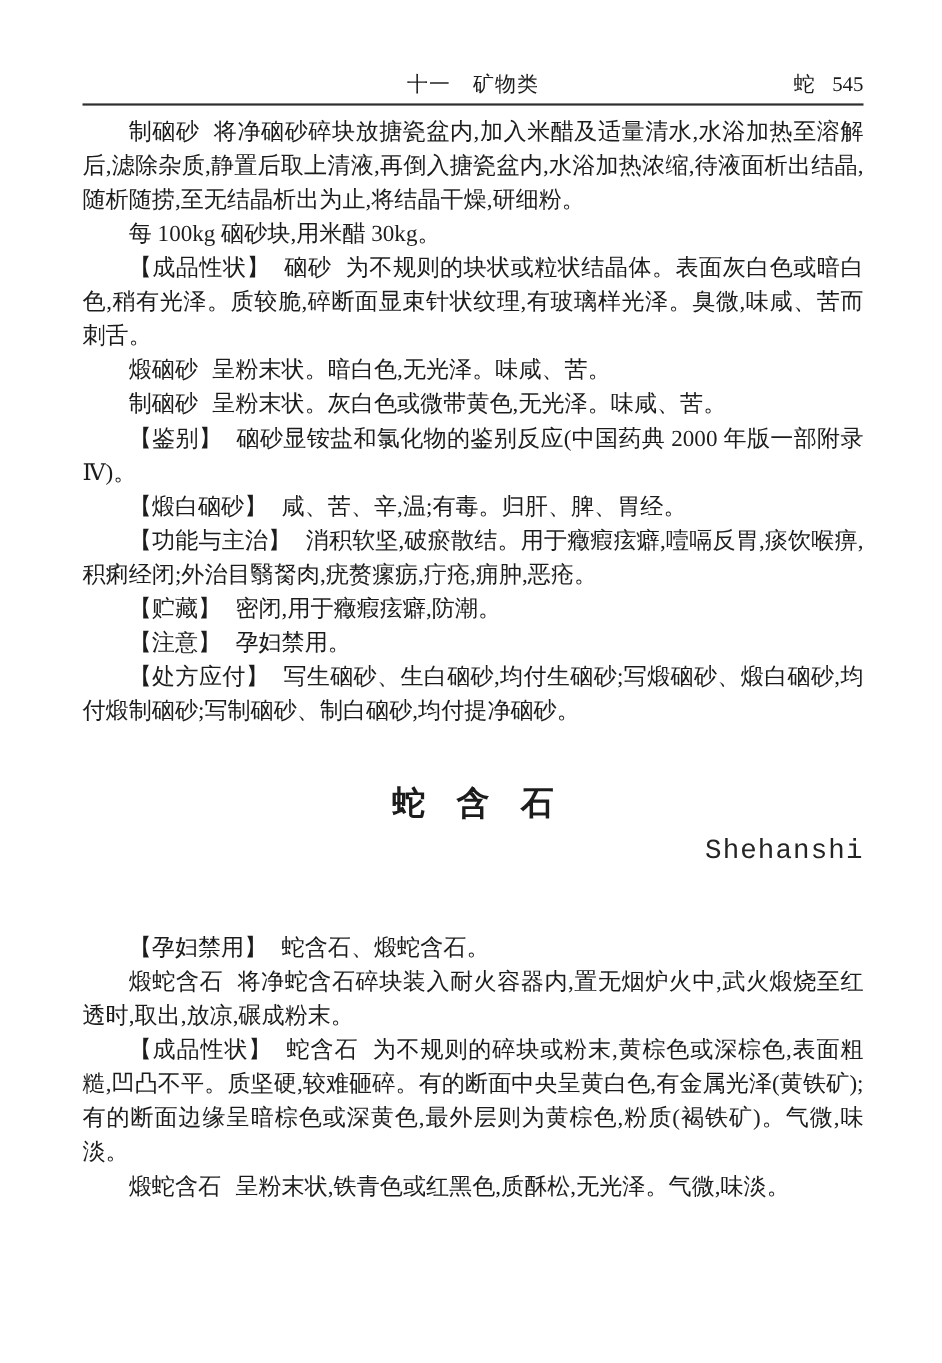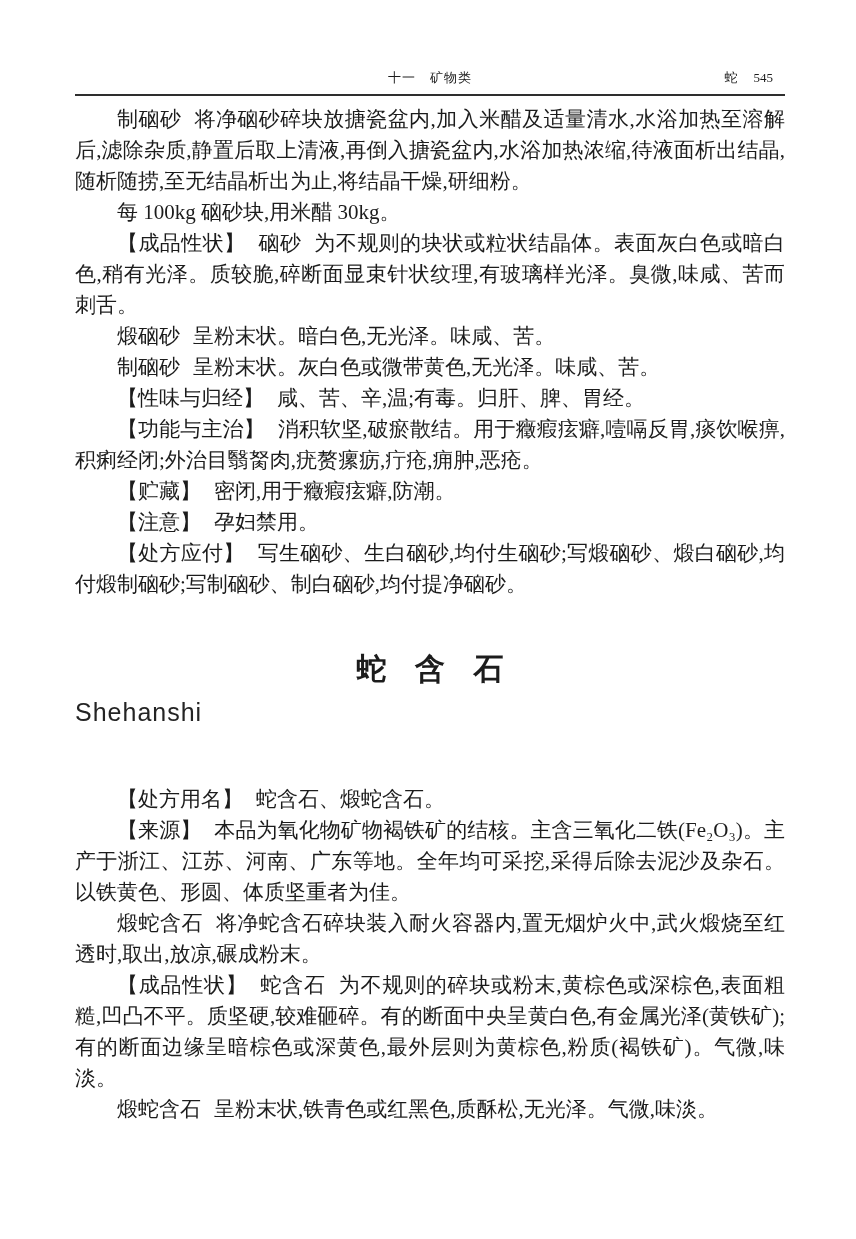--- a/index.html
+++ b/index.html
@@ -8,28 +8,28 @@
     background:#ffffff;
     color:#1c1c1c;
     font-family:"Liberation Serif","DejaVu Serif",serif;
     position:relative;
     overflow:hidden;
   }
   .page{position:absolute;inset:0;}
   
   .page-header{
     position:absolute;top:64px;left:75px;right:71px;height:28px;
-    font-size:13px;line-height:28px;
+    font-size:19px;line-height:28px;
   }
   .header-center{
     position:absolute;left:0;right:0;text-align:center;
     letter-spacing:1px;
   }
   .header-right{
-    position:absolute;right:12px;top:0;text-align:right;
+    position:absolute;right:0;top:0;text-align:right;
   }
   .header-right .thumb-word{margin-right:16px;}
   .header-rule{
     position:absolute;top:94px;left:75px;right:71px;
     border-top:2px solid #2e2e2e;
   }
   
   .body-text{
     position:absolute;top:104px;left:75px;right:71px;
     font-size:21px;line-height:31px;
@@ -43,22 +43,22 @@
   
   .entry-title{
     margin:50px 0 0 0;
     text-align:center;
     font-size:30px;font-weight:700;
     letter-spacing:0.95em;text-indent:0.95em;
     line-height:38px;
   }
   .entry-pinyin{
     margin:8px 0 0 0;
-    text-align:left;
-    font-family:Liberation Sans, sans-serif;
+    text-align:right;
+    font-family:Liberation Mono, monospace;
     font-size:25px;font-weight:400;
     letter-spacing:1px;color:#242424;
     line-height:32px;
   }
   .entry-body{margin-top:56px;}
 </style>
 </head>
 <body>
 
 <div class="page">
@@ -83,21 +83,24 @@
       <p class="para">
         <span class="seg bold">【成品性状】</span><span class="seg bold">硇砂</span><span class="seg">为不规则的块状或粒状结晶体。表面灰白色或暗白色,稍有光泽。质较脆,碎断面显束针状纹理,有玻璃样光泽。臭微,味咸、苦而刺舌。</span>
       </p>
       <p class="para">
         <span class="seg bold">煅硇砂</span><span class="seg">呈粉末状。暗白色,无光泽。味咸、苦。</span>
       </p>
       <p class="para">
         <span class="seg bold">制硇砂</span><span class="seg">呈粉末状。灰白色或微带黄色,无光泽。味咸、苦。</span>
       </p>
       <p class="para">
-        <span class="seg bold">【性味与归经】</span><span class="seg">咸、苦、辛,温;有毒。归肝、脾、胃经。</span>
+        <span class="seg bold">【鉴别】</span><span class="seg">硇砂显铵盐和氯化物的鉴别反应(中国药典 2000 年版一部附录Ⅳ)。</span>
+      </p>
+      <p class="para">
+        <span class="seg bold">【煅白硇砂】</span><span class="seg">咸、苦、辛,温;有毒。归肝、脾、胃经。</span>
       </p>
       <p class="para">
         <span class="seg bold">【功能与主治】</span><span class="seg">消积软坚,破瘀散结。用于癥瘕痃癖,噎嗝反胃,痰饮喉痹,积痢经闭;外治目翳胬肉,疣赘瘰疬,疔疮,痈肿,恶疮。</span>
       </p>
       <p class="para">
         <span class="seg bold">【贮藏】</span><span class="seg">密闭,用于癥瘕痃癖,防潮。</span>
       </p>
       <p class="para">
         <span class="seg bold">【注意】</span><span class="seg">孕妇禁用。</span>
       </p>
@@ -105,24 +108,21 @@
         <span class="seg bold">【处方应付】</span><span class="seg">写生硇砂、生白硇砂,均付生硇砂;写煅硇砂、煅白硇砂,均付煅制硇砂;写制硇砂、制白硇砂,均付提净硇砂。</span>
       </p>
     </div>
 
     <div>
       <h2 class="entry-title">蛇含石</h2>
       <div class="entry-pinyin">Shehanshi</div>
 
       <div class="entry-body">
         <p class="para">
-          <span class="seg bold">【处方用名】</span><span class="seg">蛇含石、煅蛇含石。</span>
-        </p>
-        <p class="para">
-          <span class="seg bold">【来源】</span><span class="seg">本品为氧化物矿物褐铁矿的结核。主含三氧化二铁(Fe₂O₃)。主产于浙江、江苏、河南、广东等地。全年均可采挖,采得后除去泥沙及杂石。以铁黄色、形圆、体质坚重者为佳。</span>
+          <span class="seg bold">【孕妇禁用】</span><span class="seg">蛇含石、煅蛇含石。</span>
         </p>
         <p class="para">
           <span class="seg bold">煅蛇含石</span><span class="seg">将净蛇含石碎块装入耐火容器内,置无烟炉火中,武火煅烧至红透时,取出,放凉,碾成粉末。</span>
         </p>
         <p class="para">
           <span class="seg bold">【成品性状】</span><span class="seg bold">蛇含石</span><span class="seg">为不规则的碎块或粉末,黄棕色或深棕色,表面粗糙,凹凸不平。质坚硬,较难砸碎。有的断面中央呈黄白色,有金属光泽(黄铁矿);有的断面边缘呈暗棕色或深黄色,最外层则为黄棕色,粉质(褐铁矿)。气微,味淡。</span>
         </p>
         <p class="para">
           <span class="seg bold">煅蛇含石</span><span class="seg">呈粉末状,铁青色或红黑色,质酥松,无光泽。气微,味淡。</span>
         </p>

